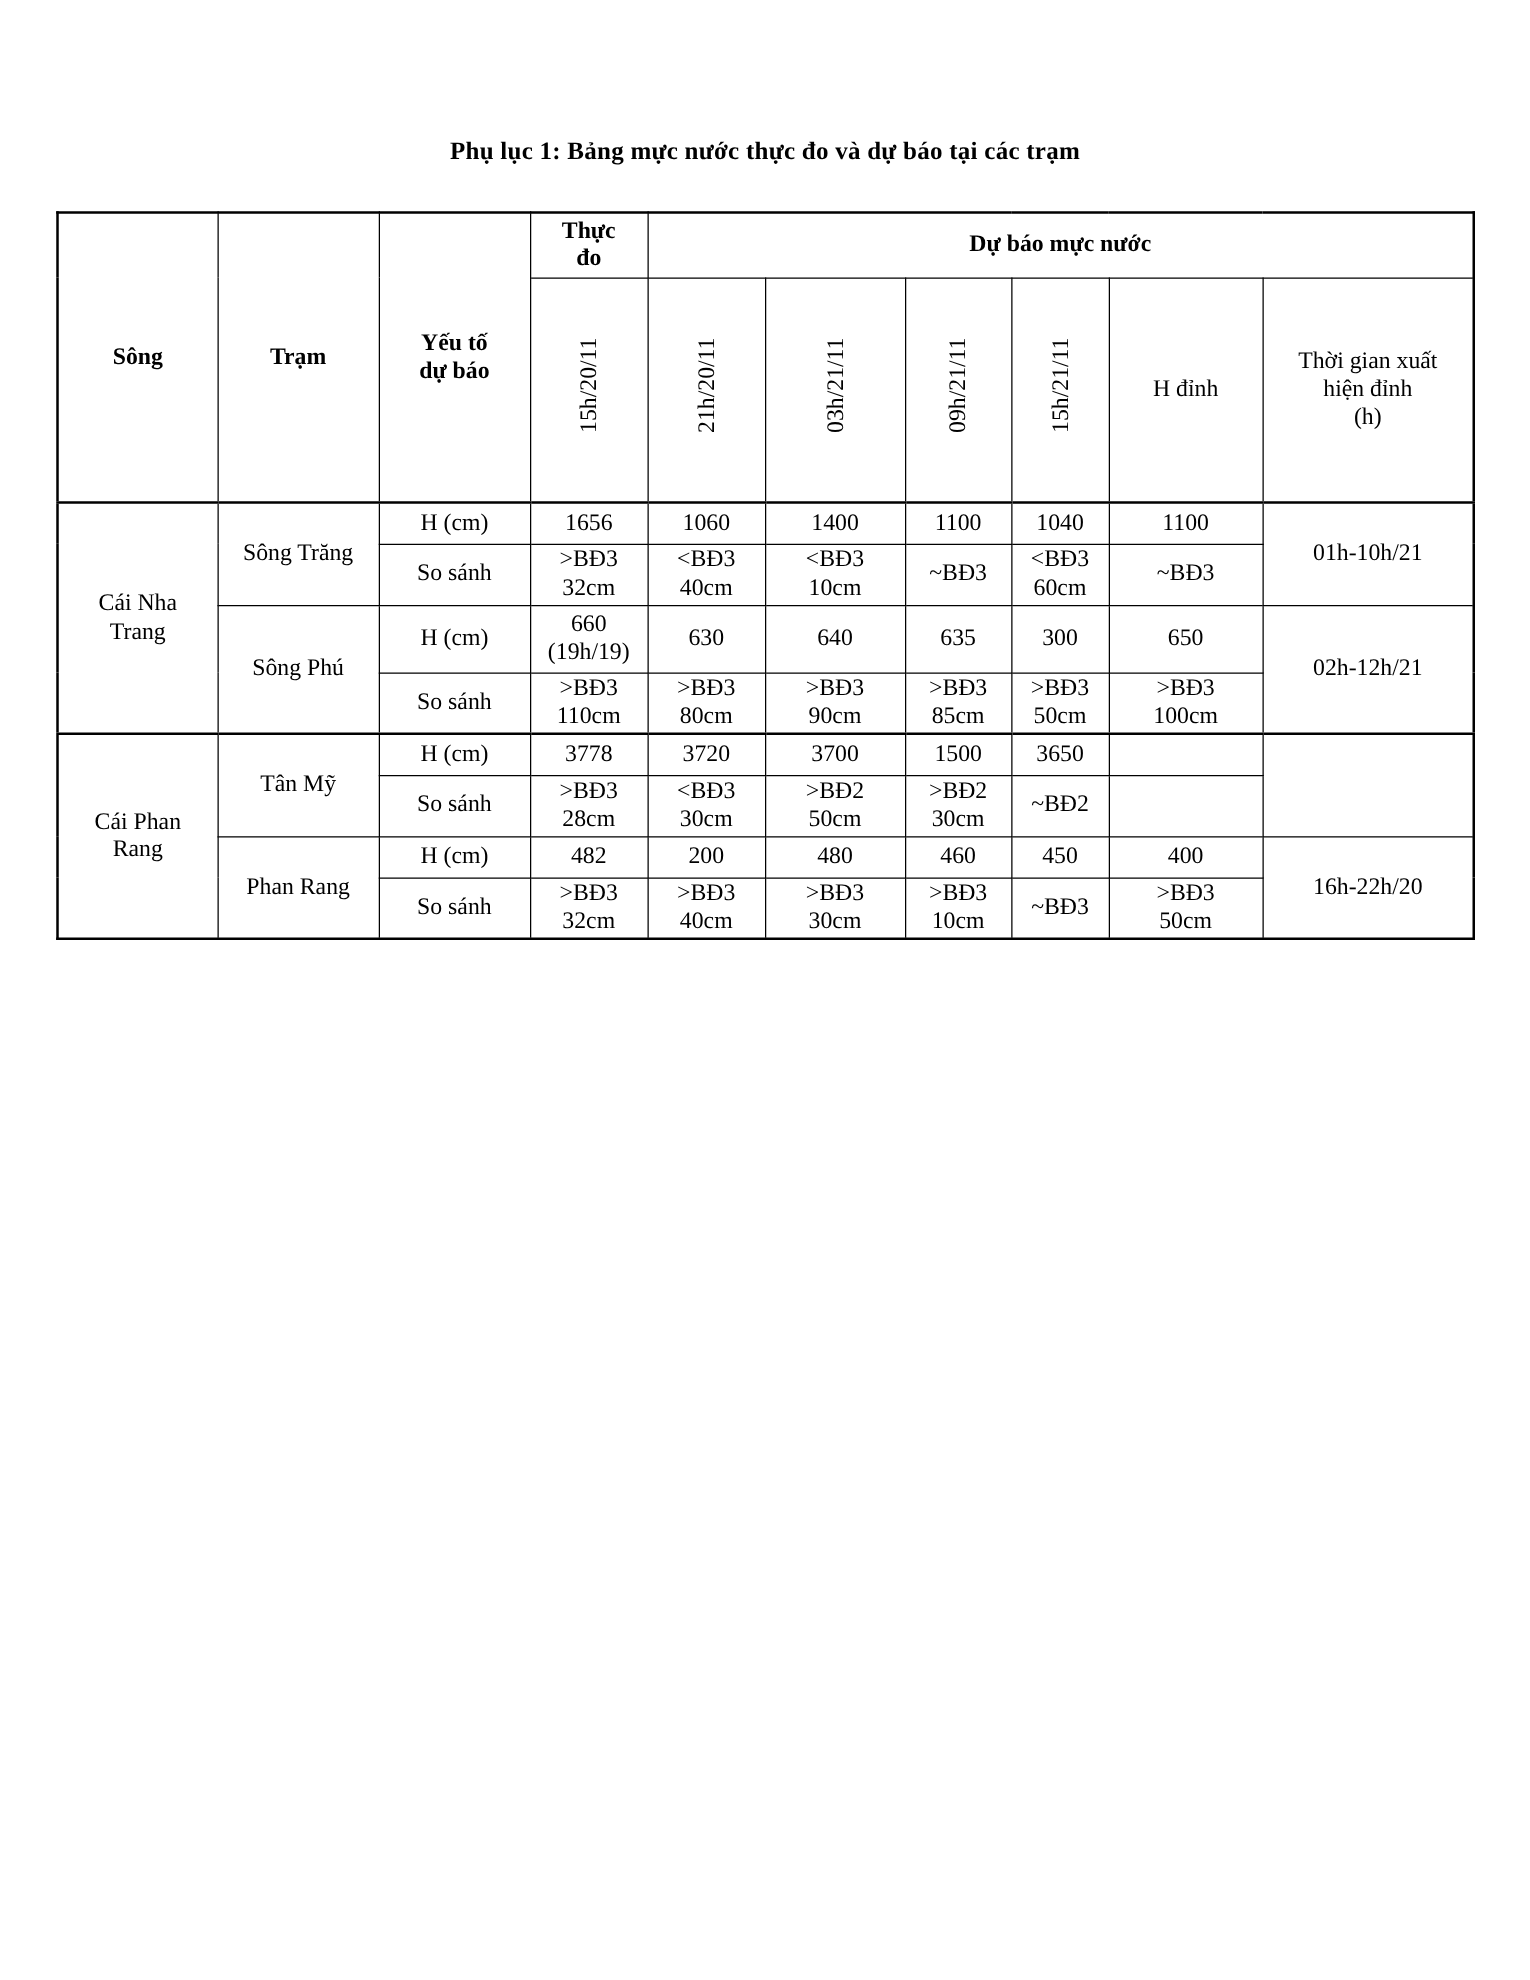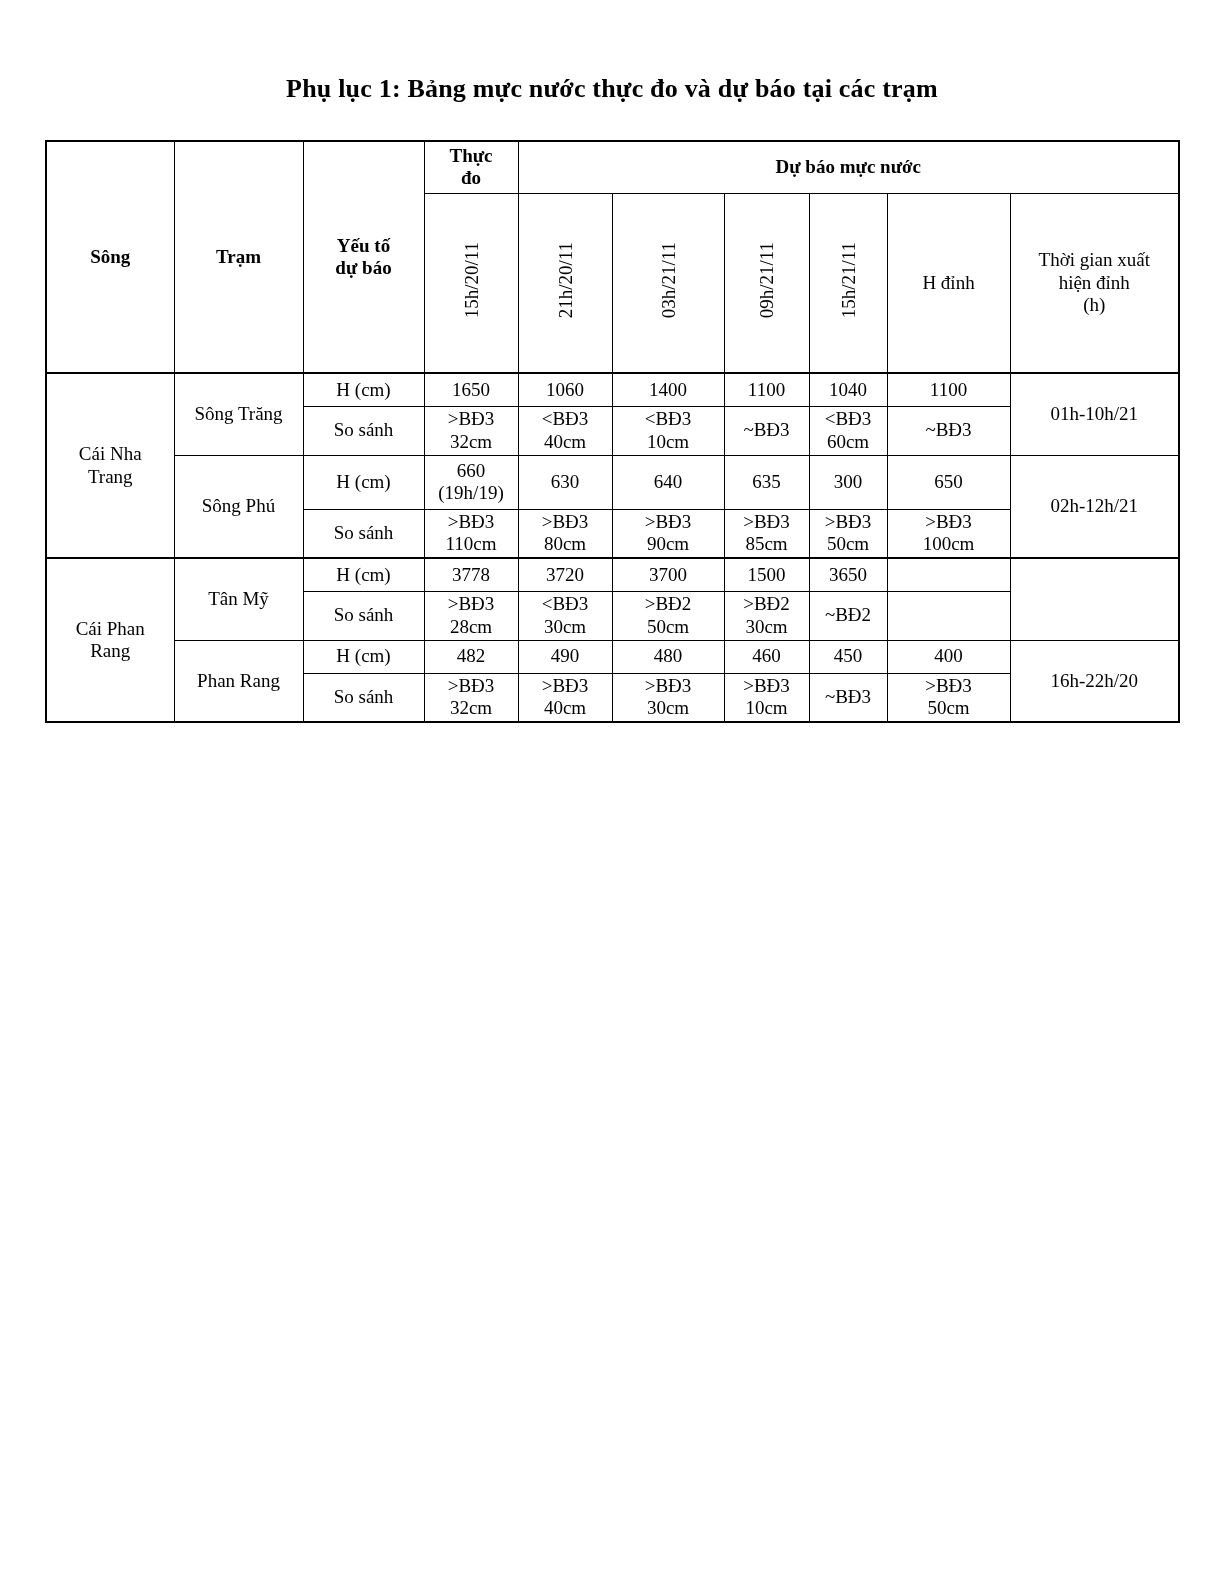--- a/index.html
+++ b/index.html
@@ -6,23 +6,23 @@
   html, body { background: #ffffff; }
   body {
     width: 1224px;
     height: 1584px;
     font-family: "Liberation Serif", serif;
     color: #000000;
     position: relative;
   }
   .page { width: 1224px; height: 1584px; overflow: hidden; }
   .doc-title {
-    padding-top: 74px;
+    padding-top: 110px;
     text-align: center;
-    font-size: 26px;
+    font-size: 20px;
     font-weight: bold;
     letter-spacing: 0.2px;
   }
   table.wl-table {
     border-collapse: collapse;
     table-layout: fixed;
     margin: 36px 0 0 45px;
     width: 1133px;
     border: 2px solid #000;
   }
@@ -96,21 +96,21 @@
       <th>Thời gian xuất
 hiện đỉnh
 (h)</th>
     </tr>
 
     <tr class="row-h body-start">
       <td rowspan="4">Cái Nha
 Trang</td>
       <td rowspan="2">Sông Trăng</td>
       <td>H (cm)</td>
-      <td>1650</td>
+      <td>1656</td>
       <td>1060</td>
       <td>1400</td>
       <td>1100</td>
       <td>1040</td>
       <td>1100</td>
       <td rowspan="2">01h-10h/21</td>
     </tr>
 
     <tr class="row-ss">
       <td>So sánh</td>
@@ -180,21 +180,21 @@
       <td>&gt;BĐ2
 30cm</td>
       <td>~BĐ2</td>
       <td></td>
     </tr>
 
     <tr class="row-h">
       <td rowspan="2">Phan Rang</td>
       <td>H (cm)</td>
       <td>482</td>
-      <td>490</td>
+      <td>200</td>
       <td>480</td>
       <td>460</td>
       <td>450</td>
       <td>400</td>
       <td rowspan="2">16h-22h/20</td>
     </tr>
 
     <tr class="row-ss">
       <td>So sánh</td>
       <td>&gt;BĐ3

